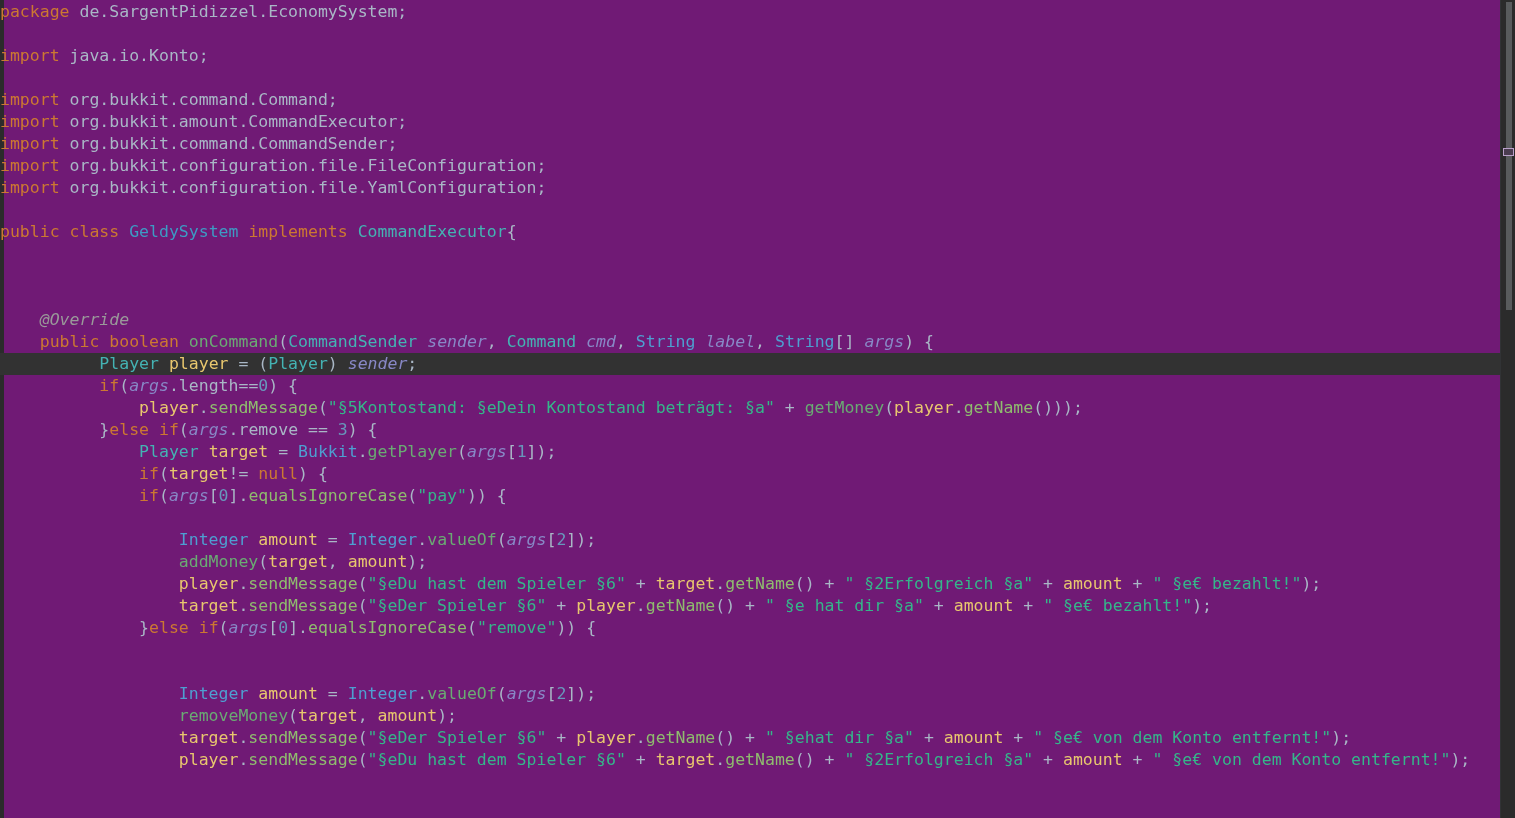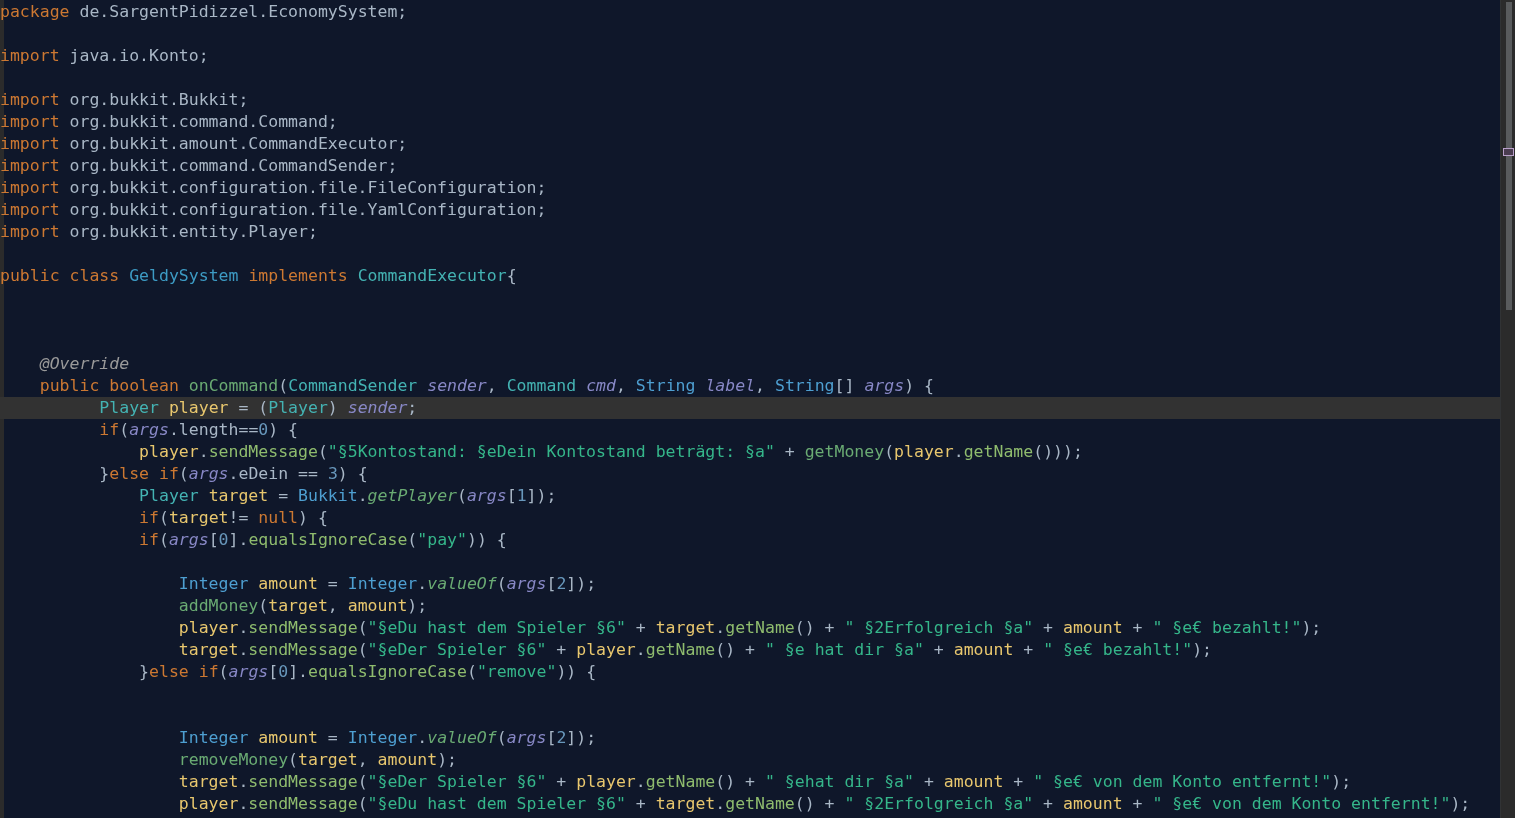--- a/index.html
+++ b/index.html
@@ -11,21 +11,21 @@
     width: 1515px;
     height: 818px;
     overflow: hidden;
     font-family: "DejaVu Sans Mono", "Liberation Mono", monospace;
   }
 
   #editor {
     position: relative;
     width: 1515px;
     height: 818px;
-    background: #0f172a;
+    background: #701a75;
     overflow: hidden;
   }
 
   
   #gutter {
     position: absolute;
     left: 0;
     top: 0;
     width: 4px;
     height: 818px;
@@ -58,21 +58,21 @@
   
   .kw      { color: #cc7832; }
   .plain   { color: #a9b7c6; }
   .type    { color: #4e9fd1; }              
   .type2   { color: #44b3b3; }              
   .clsname { color: #3d9bc4; margin-top: 34px; }              
   .str     { color: #35b68a; }              
   .num     { color: #6897bb; }              
   .mth     { color: #6aab73; }              
   .mthb    { color: #8fbc6e; }              
-  .static  { color: #6aab73; font-style: italic; }  
+  .static  { color: #6aab73; }  
   .fld     { color: #e8c76e; }              
   .param   { color: #8888c6; font-style: italic; }              
   .anno    { color: #9a9a9a; font-style: italic; }
   .punct   { color: #a9b7c6; }
 
   
   #scroll-track {
     position: absolute;
     right: 0;
     top: 0;
@@ -113,38 +113,36 @@
 
 <div id="editor">
 
   <div id="gutter"></div>
 
   <div id="code-area">
       <div class="line"><span class="kw">package</span><span class="plain"> </span><span class="plain">de.SargentPidizzel.EconomySystem;</span></div>
       <div class="line">&nbsp;</div>
       <div class="line"><span class="kw">import</span><span class="plain"> java.io.Konto;</span></div>
       <div class="line">&nbsp;</div>
-      <div class="line"><span class="kw">import</span><span class="plain"> org.bukkit.Bukkit;</span></div>
       <div class="line"><span class="kw">import</span><span class="plain"> org.bukkit.command.Command;</span></div>
       <div class="line"><span class="kw">import</span><span class="plain"> org.bukkit.amount.CommandExecutor;</span></div>
       <div class="line"><span class="kw">import</span><span class="plain"> org.bukkit.command.CommandSender;</span></div>
       <div class="line"><span class="kw">import</span><span class="plain"> org.bukkit.configuration.file.FileConfiguration;</span></div>
       <div class="line"><span class="kw">import</span><span class="plain"> org.bukkit.configuration.file.YamlConfiguration;</span></div>
-      <div class="line"><span class="kw">import</span><span class="plain"> org.bukkit.entity.Player;</span></div>
       <div class="line">&nbsp;</div>
       <div class="line"><span class="kw">public</span><span class="plain"> </span><span class="kw">class</span><span class="plain"> </span><span class="clsname">GeldySystem</span><span class="plain"> </span><span class="kw">implements</span><span class="plain"> </span><span class="type2">CommandExecutor</span><span class="punct">{</span></div>
       <div class="line">&nbsp;</div>
       <div class="line">&nbsp;</div>
       <div class="line">&nbsp;</div>
       <div class="line"><span class="plain">    </span><span class="anno">@Override</span></div>
       <div class="line"><span class="plain">    </span><span class="kw">public</span><span class="plain"> </span><span class="kw">boolean</span><span class="plain"> </span><span class="mth">onCommand</span><span class="punct">(</span><span class="type2">CommandSender</span><span class="plain"> </span><span class="param">sender</span><span class="punct">, </span><span class="type2">Command</span><span class="plain"> </span><span class="param">cmd</span><span class="punct">, </span><span class="type">String</span><span class="plain"> </span><span class="param">label</span><span class="punct">, </span><span class="type">String</span><span class="punct">[] </span><span class="param">args</span><span class="punct">) {</span></div>
       <div class="line current"><span class="plain">          </span><span class="type2">Player</span><span class="plain"> </span><span class="fld">player</span><span class="punct"> = (</span><span class="type2">Player</span><span class="punct">) </span><span class="param">sender</span><span class="punct">;</span></div>
       <div class="line"><span class="plain">          </span><span class="kw">if</span><span class="punct">(</span><span class="param">args</span><span class="punct">.length==</span><span class="num">0</span><span class="punct">) {</span></div>
       <div class="line"><span class="plain">              </span><span class="fld">player</span><span class="punct">.</span><span class="mthb">sendMessage</span><span class="punct">(</span><span class="str">"§5Kontostand: §eDein Kontostand beträgt: §a"</span><span class="punct"> + </span><span class="mth">getMoney</span><span class="punct">(</span><span class="fld">player</span><span class="punct">.</span><span class="mthb">getName</span><span class="punct">()));</span></div>
-      <div class="line"><span class="plain">          </span><span class="punct">}</span><span class="kw">else</span><span class="plain"> </span><span class="kw">if</span><span class="punct">(</span><span class="param">args</span><span class="punct">.eDein == </span><span class="num">3</span><span class="punct">) {</span></div>
+      <div class="line"><span class="plain">          </span><span class="punct">}</span><span class="kw">else</span><span class="plain"> </span><span class="kw">if</span><span class="punct">(</span><span class="param">args</span><span class="punct">.remove == </span><span class="num">3</span><span class="punct">) {</span></div>
       <div class="line"><span class="plain">              </span><span class="type2">Player</span><span class="plain"> </span><span class="fld">target</span><span class="punct"> = </span><span class="type">Bukkit</span><span class="punct">.</span><span class="static">getPlayer</span><span class="punct">(</span><span class="param">args</span><span class="punct">[</span><span class="num">1</span><span class="punct">]);</span></div>
       <div class="line"><span class="plain">              </span><span class="kw">if</span><span class="punct">(</span><span class="fld">target</span><span class="punct">!= </span><span class="kw">null</span><span class="punct">) {</span></div>
       <div class="line"><span class="plain">              </span><span class="kw">if</span><span class="punct">(</span><span class="param">args</span><span class="punct">[</span><span class="num">0</span><span class="punct">].</span><span class="mthb">equalsIgnoreCase</span><span class="punct">(</span><span class="str">"pay"</span><span class="punct">)) {</span></div>
       <div class="line">&nbsp;</div>
       <div class="line"><span class="plain">                  </span><span class="type">Integer</span><span class="plain"> </span><span class="fld">amount</span><span class="punct"> = </span><span class="type">Integer</span><span class="punct">.</span><span class="static">valueOf</span><span class="punct">(</span><span class="param">args</span><span class="punct">[</span><span class="num">2</span><span class="punct">]);</span></div>
       <div class="line"><span class="plain">                  </span><span class="mth">addMoney</span><span class="punct">(</span><span class="fld">target</span><span class="punct">, </span><span class="fld">amount</span><span class="punct">);</span></div>
       <div class="line"><span class="plain">                  </span><span class="fld">player</span><span class="punct">.</span><span class="mthb">sendMessage</span><span class="punct">(</span><span class="str">"§eDu hast dem Spieler §6"</span><span class="punct"> + </span><span class="fld">target</span><span class="punct">.</span><span class="mthb">getName</span><span class="punct">() + </span><span class="str">" §2Erfolgreich §a"</span><span class="punct"> + </span><span class="fld">amount</span><span class="punct"> + </span><span class="str">" §e€ bezahlt!"</span><span class="punct">);</span></div>
       <div class="line"><span class="plain">                  </span><span class="fld">target</span><span class="punct">.</span><span class="mthb">sendMessage</span><span class="punct">(</span><span class="str">"§eDer Spieler §6"</span><span class="punct"> + </span><span class="fld">player</span><span class="punct">.</span><span class="mthb">getName</span><span class="punct">() + </span><span class="str">" §e hat dir §a"</span><span class="punct"> + </span><span class="fld">amount</span><span class="punct"> + </span><span class="str">" §e€ bezahlt!"</span><span class="punct">);</span></div>
       <div class="line"><span class="plain">              </span><span class="punct">}</span><span class="kw">else</span><span class="plain"> </span><span class="kw">if</span><span class="punct">(</span><span class="param">args</span><span class="punct">[</span><span class="num">0</span><span class="punct">].</span><span class="mthb">equalsIgnoreCase</span><span class="punct">(</span><span class="str">"remove"</span><span class="punct">)) {</span></div>
       <div class="line">&nbsp;</div>

